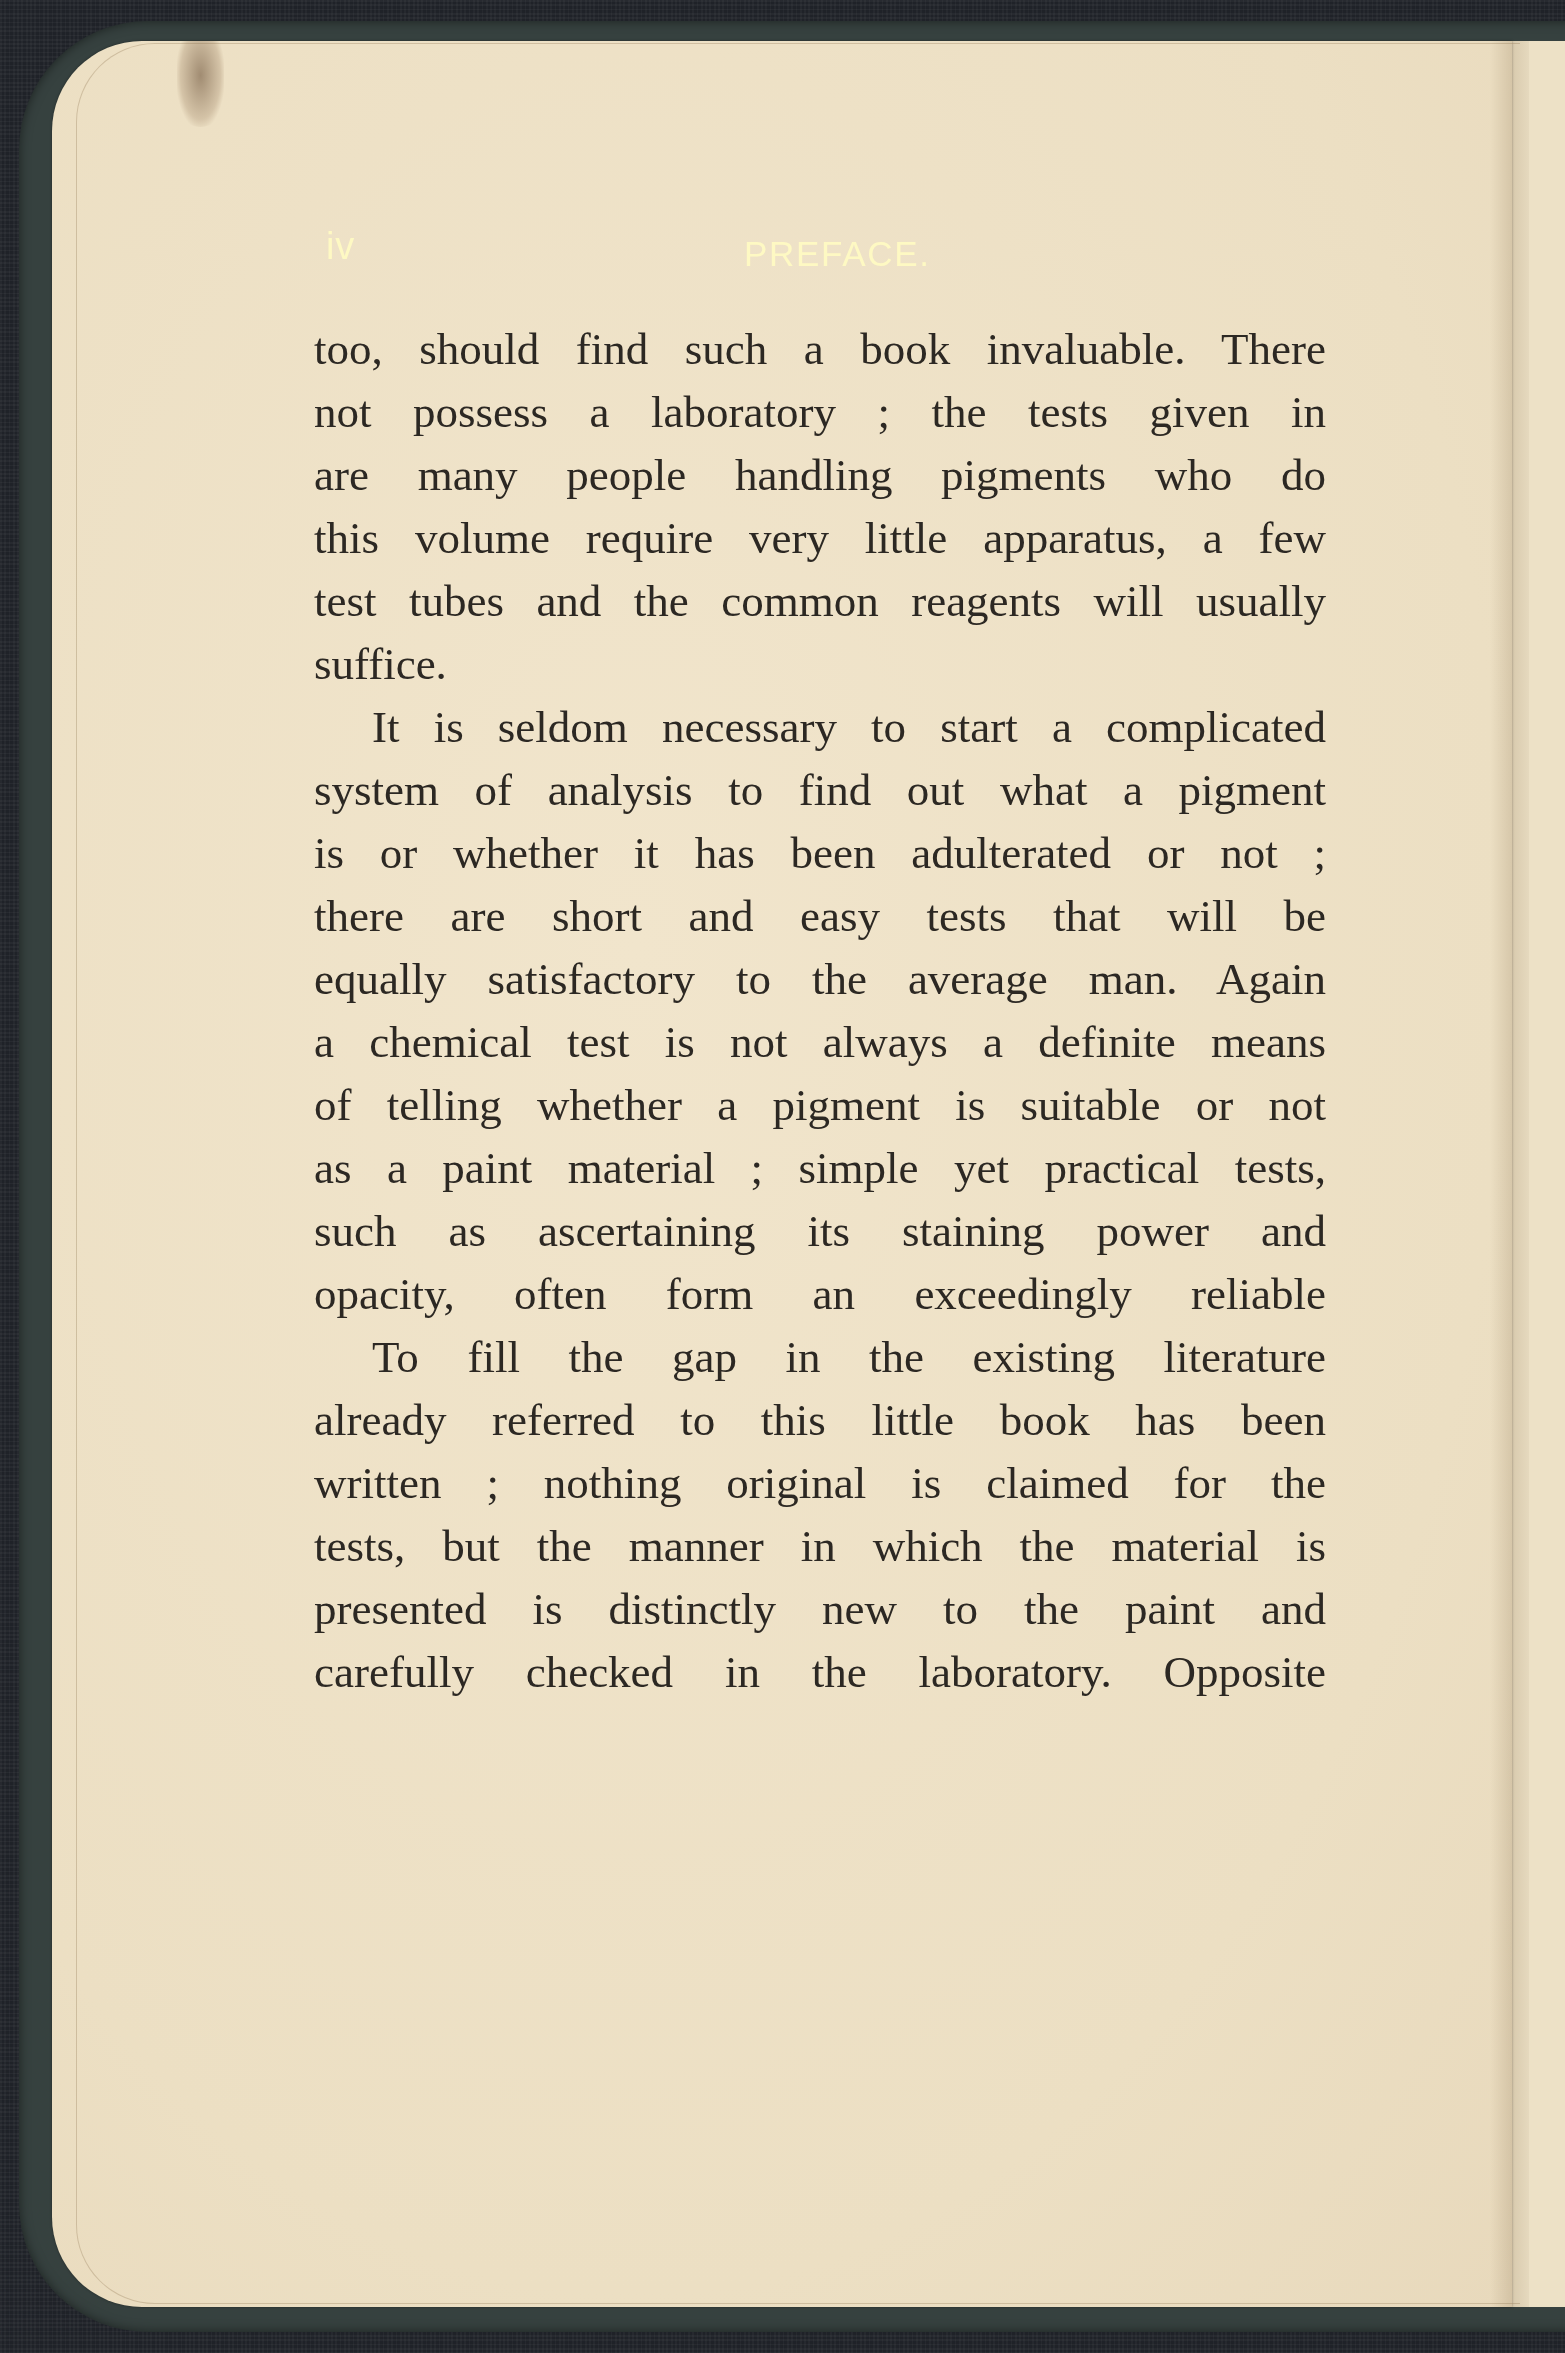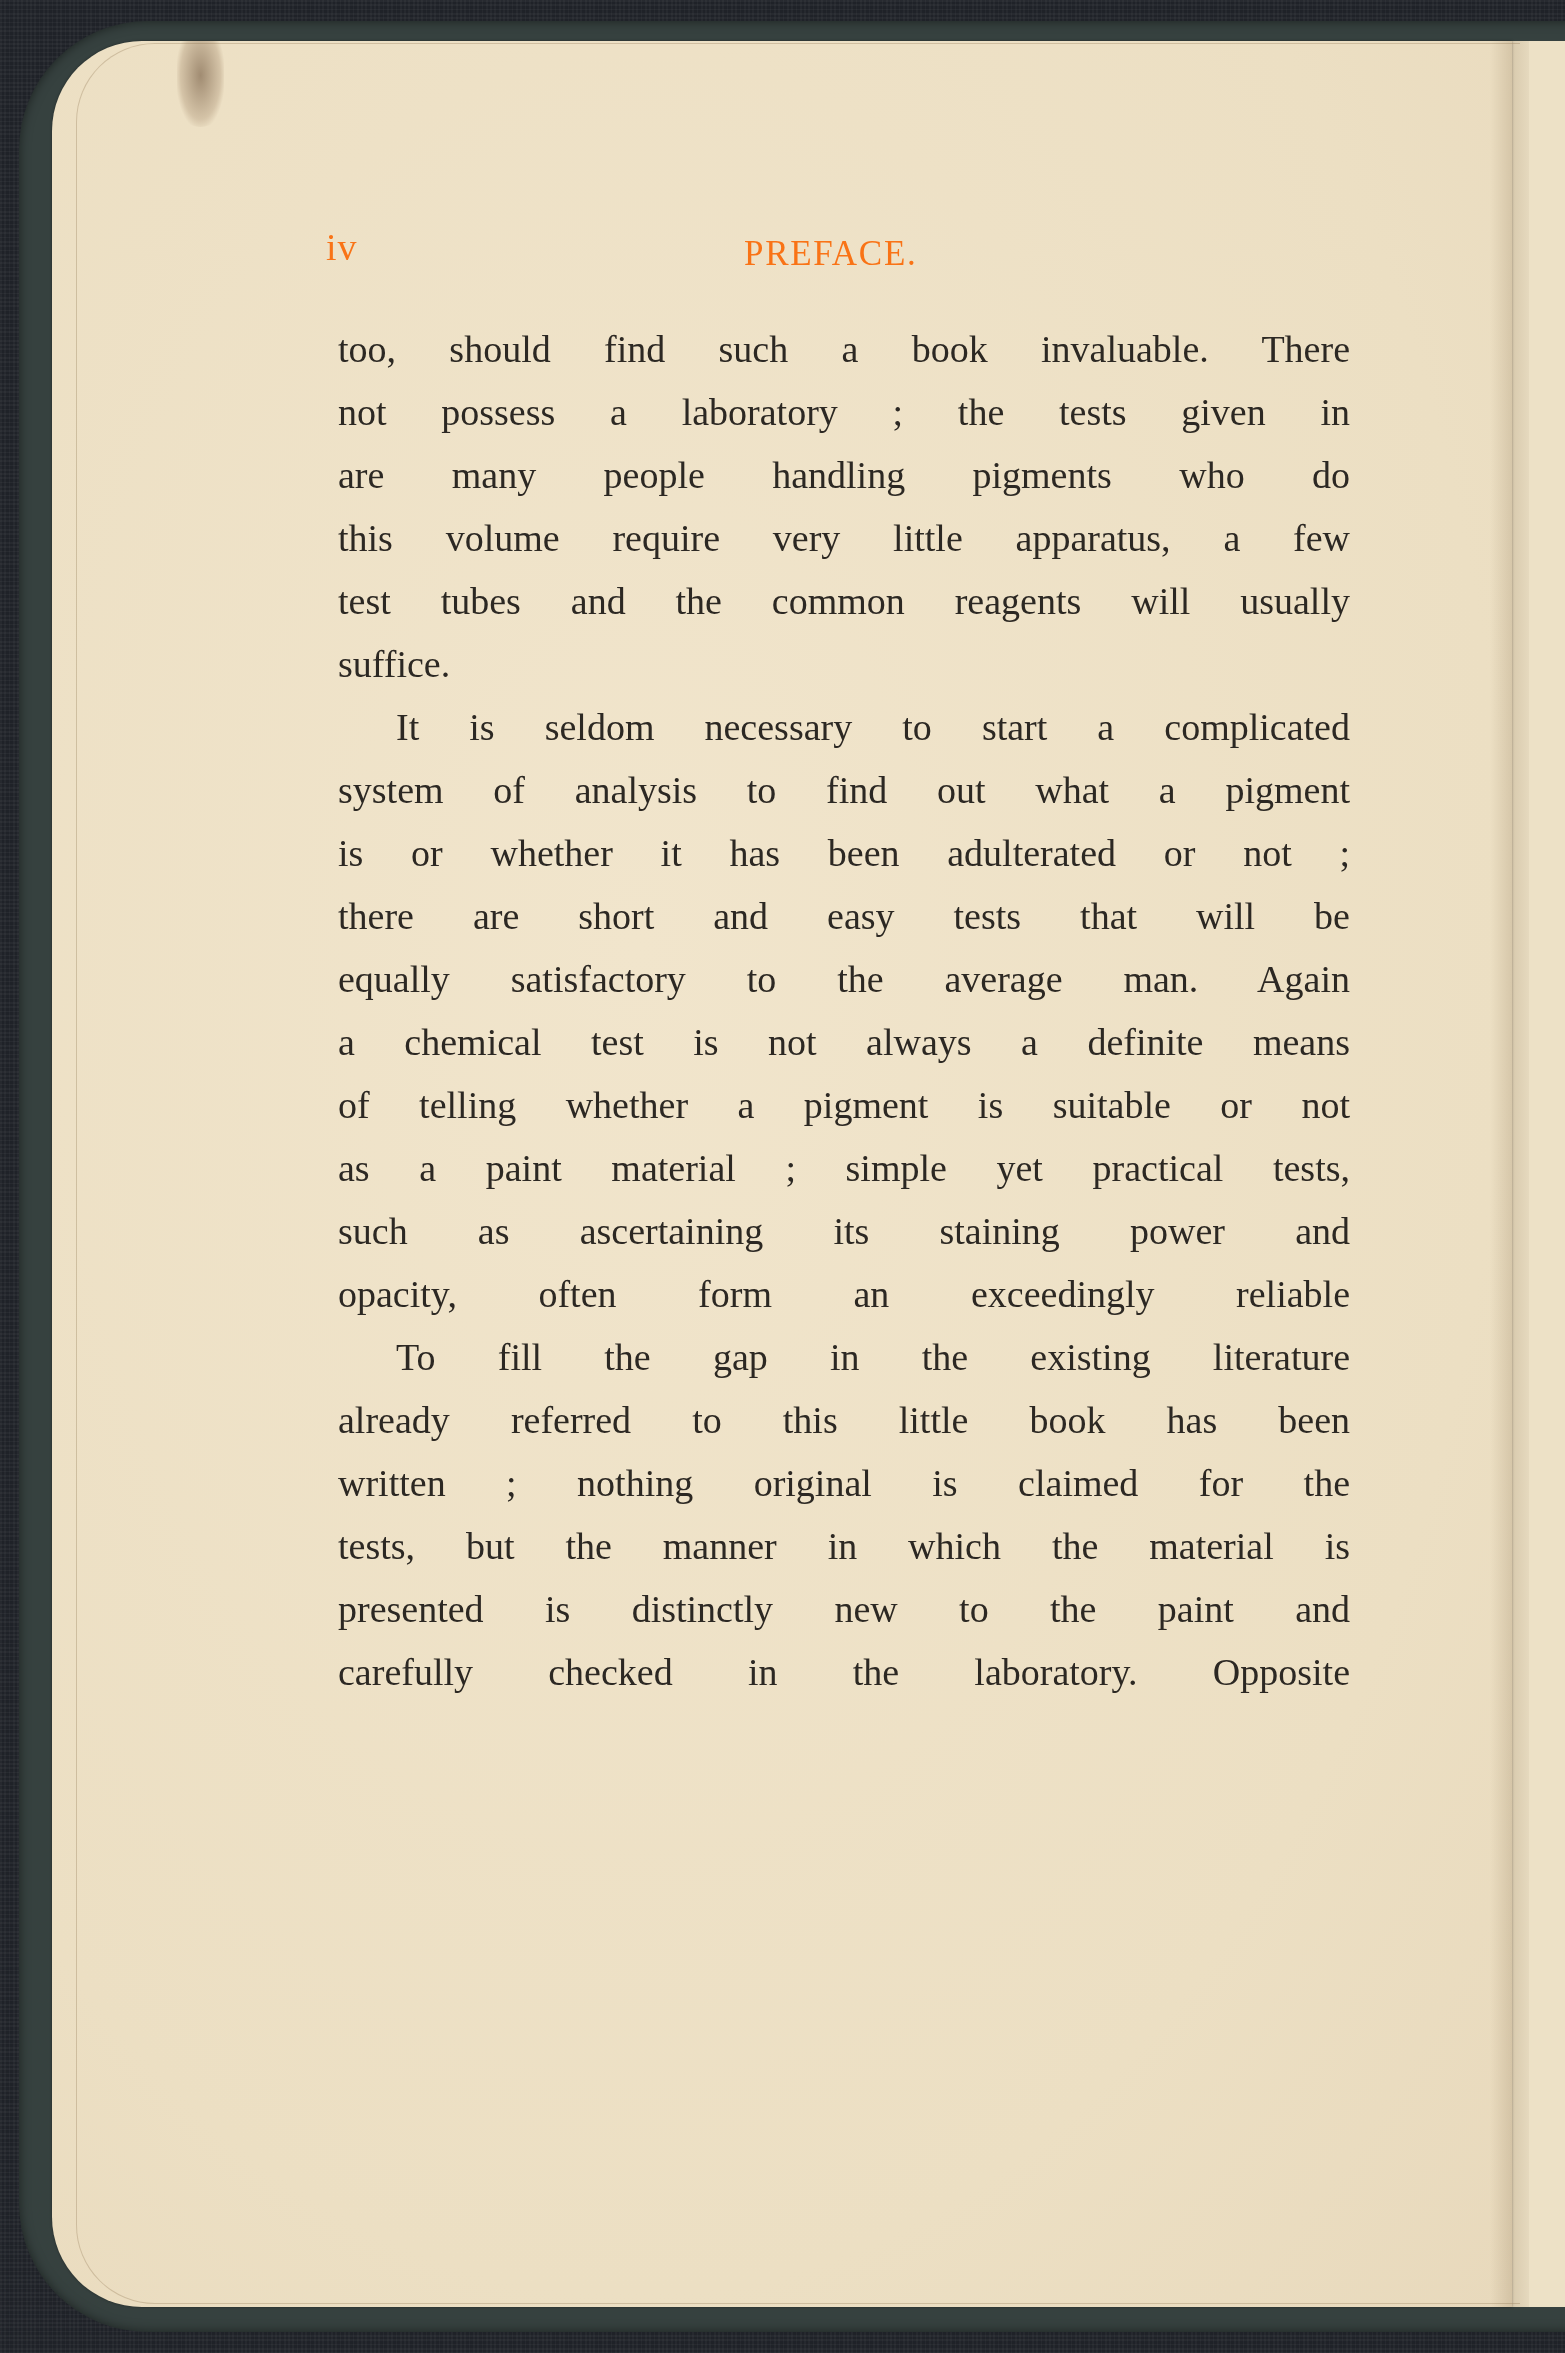--- a/index.html
+++ b/index.html
@@ -38,28 +38,28 @@
     position:absolute; left:1490px; top:41px; width:77px; height:2266px;
     background:#ede1c6;
     border-left:0.9px solid #d8c8a8;
   }
   .gutter-shadow {
     position:absolute; left:1490px; top:41px; width:39px; height:2266px;
     background:linear-gradient(90deg, rgba(0,0,0,0) 0%, rgba(120,95,60,0.18) 55%, rgba(90,70,40,0.05) 100%);
   }
   .header {
     position:absolute; left:0; top:225px; width:1330px; height:43px;
-    font-family:Liberation Serif, serif; color:#f97316;
+    font-family:Liberation Sans, sans-serif; color:#fef9c3;
   }
   .folio { position:absolute; left:326px; top:0; font-size:38px; letter-spacing:0.9px; }
   .running-head { position:absolute; left:744px; top:8.6px; font-size:35px; letter-spacing:1.7px; }
   .body-text {
     position:absolute; left:314px; top:318px; width:1012px;
     font-family:"Liberation Serif", "DejaVu Serif", serif;
-    font-size:38px; line-height:63px; color:#2c2823;margin-left:24px;
+    font-size:45px; line-height:63px; color:#2c2823;
   }
   .line { display:block; text-align:justify; text-align-last:justify; white-space:nowrap; height:63px; }
   .line.last { text-align-last:left; }
   .line.indent { padding-left:58px; }
   .para { margin:0; }
 </style>
 </head>
 <body>
 
 <div class="board"></div>

